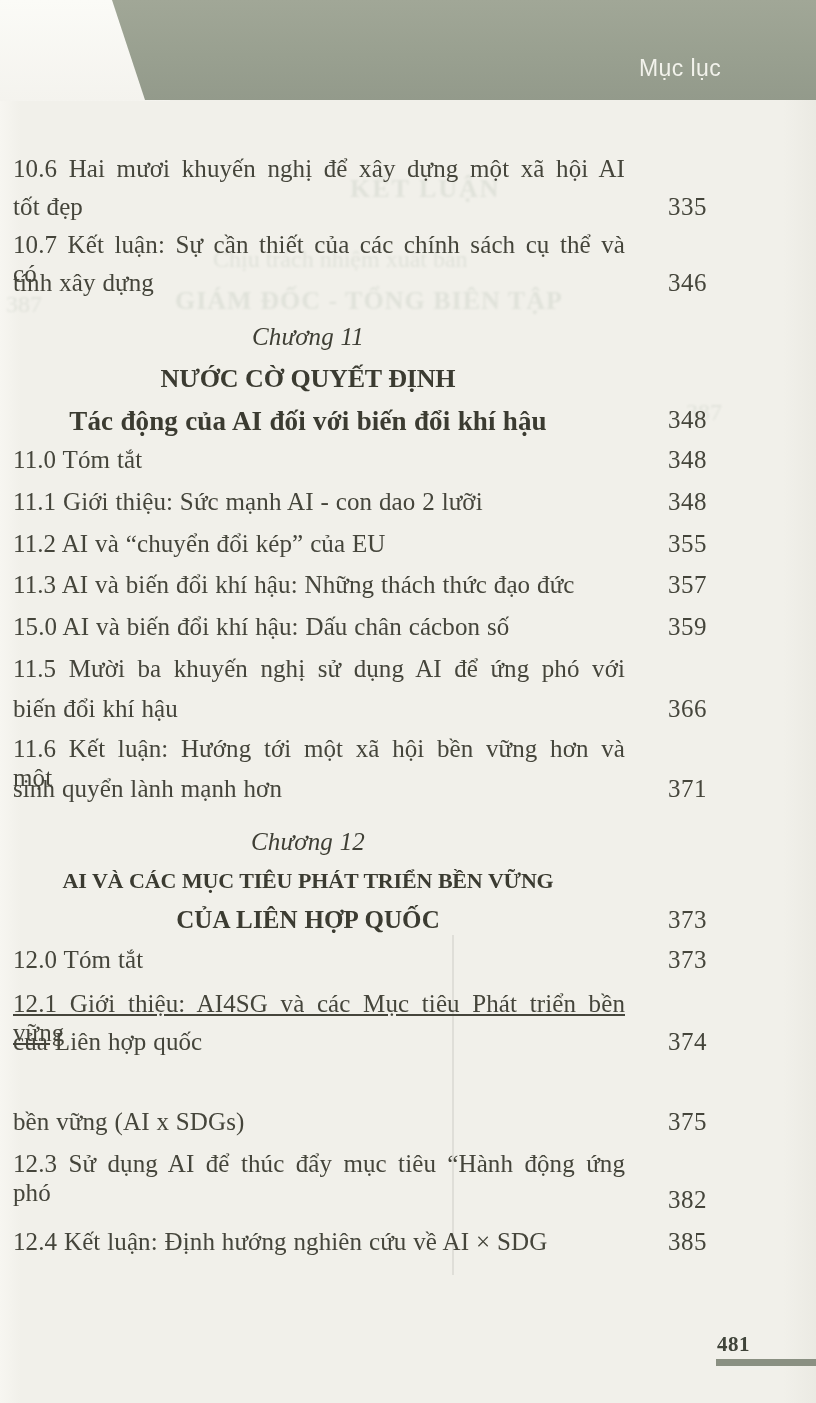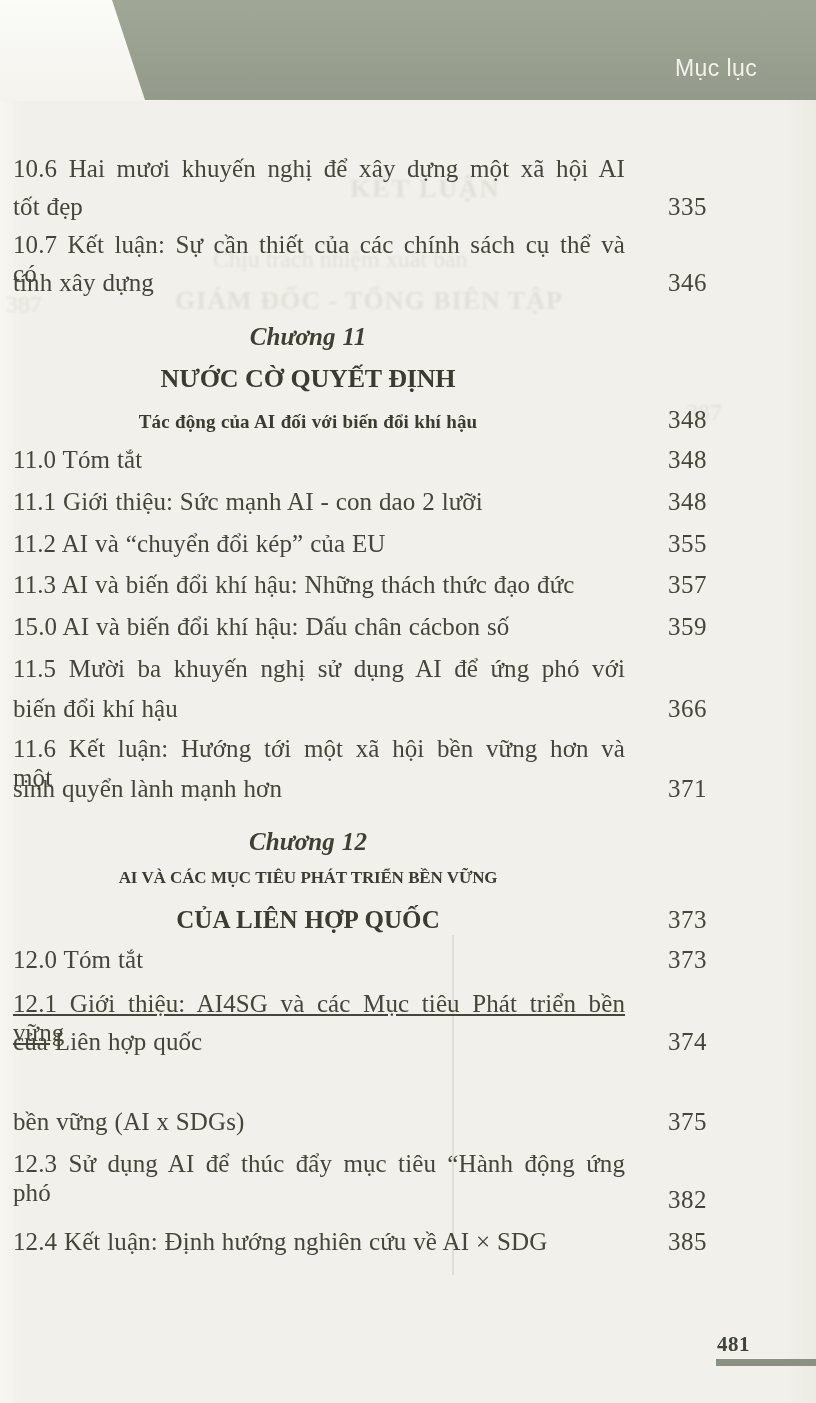--- a/index.html
+++ b/index.html
@@ -8,35 +8,35 @@
     background:linear-gradient(90deg,#f7f6f1 0%,#f1f0ea 2.5%,#f1f0ea 96%,#ebeae3 100%);
     font-family:"Liberation Serif","DejaVu Serif",serif;color:#45453b;
   }
   
   .corner{position:absolute;left:0;top:0;width:170px;height:101px;
     background:linear-gradient(180deg,#fbfbf7,#f4f3ee);}
   
   .band{position:absolute;left:0;top:0;width:816px;height:100px;
     background:linear-gradient(180deg,#a1a797 0%,#99a090 55%,#939a8b 100%);
     clip-path:polygon(112px 0,100% 0,100% 100%,145px 100%);}
-  .band-title{position:absolute;left:675px;top:57px;
+  .band-title{position:absolute;left:639px;top:57px;
     font-family:"Liberation Sans","DejaVu Sans",sans-serif;
     font-size:23px;line-height:1;color:#f2f2eb;letter-spacing:.4px;text-align:right;}
   
   .row{position:absolute;left:13px;width:694px;font-size:25px;line-height:1.15;
     letter-spacing:.1px;word-spacing:.5px;white-space:nowrap;}
   .row .num{position:absolute;right:0;top:0;font-weight:400;font-style:normal;
     letter-spacing:.5px;}
   .just{width:612px;white-space:normal;text-align:justify;text-align-last:justify;
     word-spacing:2px;}
-  .head-ch{width:590px;text-align:center;font-style:italic;font-weight:700;
+  .head-ch{width:590px;text-align:center;font-style:italic;font-weight:400;
     font-size:25px;color:#3f3f35;}
   .head-big{width:590px;text-align:center;font-weight:700;font-size:26px;
     letter-spacing:-.2px;color:#3b3b31;}
-  .head-sub{width:590px;text-align:center;font-weight:700;font-size:19px;
+  .head-sub{width:590px;text-align:center;font-weight:700;font-size:27px;
     color:#3b3b31;}
   
   .ghost{position:absolute;color:#6f8570;opacity:.13;filter:blur(1.1px);
     white-space:nowrap;line-height:1;}
   .crease{position:absolute;left:452px;top:935px;width:2px;height:340px;
     background:rgba(100,100,88,.12);}
   
   .folio{position:absolute;left:717px;top:1334px;font-weight:700;font-size:21px;
     line-height:1;color:#40443a;letter-spacing:.5px;}
   .folio-bar{position:absolute;left:716px;top:1359px;width:100px;height:7px;
@@ -105,21 +105,21 @@
     <span class="num">366</span>
   </div>
 
   <div class="row just" style="top:735px;">11.6 Kết luận: Hướng tới một xã hội bền vững hơn và một</div>
   <div class="row" style="top:775px;">
     <span>sinh quyển lành mạnh hơn</span>
     <span class="num">371</span>
   </div>
 
   <div class="row head-ch" style="top:828px;">Chương 12</div>
-  <div class="row head-big" style="top:868px;font-size:17px;">AI VÀ CÁC MỤC TIÊU PHÁT TRIỂN BỀN VỮNG</div>
+  <div class="row head-big" style="top:868px;font-size:22px;">AI VÀ CÁC MỤC TIÊU PHÁT TRIỂN BỀN VỮNG</div>
   <div class="row" style="top:906px;">
     <span class="head-sub" style="display:inline-block;font-size:25px;">CỦA LIÊN HỢP QUỐC</span>
     <span class="num">373</span>
   </div>
 
   <div class="row" style="top:946px;">
     <span>12.0 Tóm tắt</span>
     <span class="num">373</span>
   </div>
 

